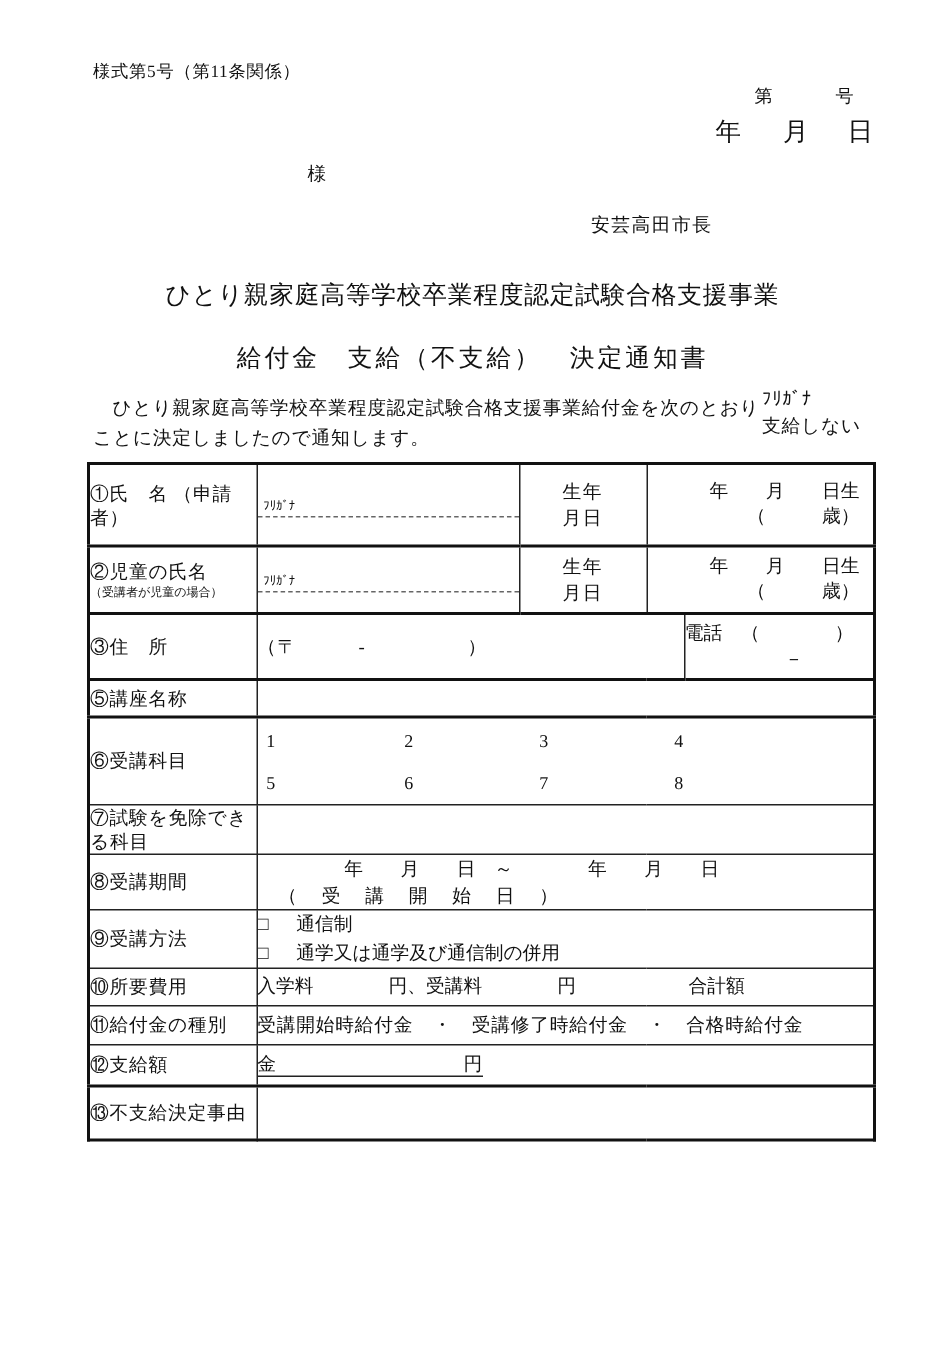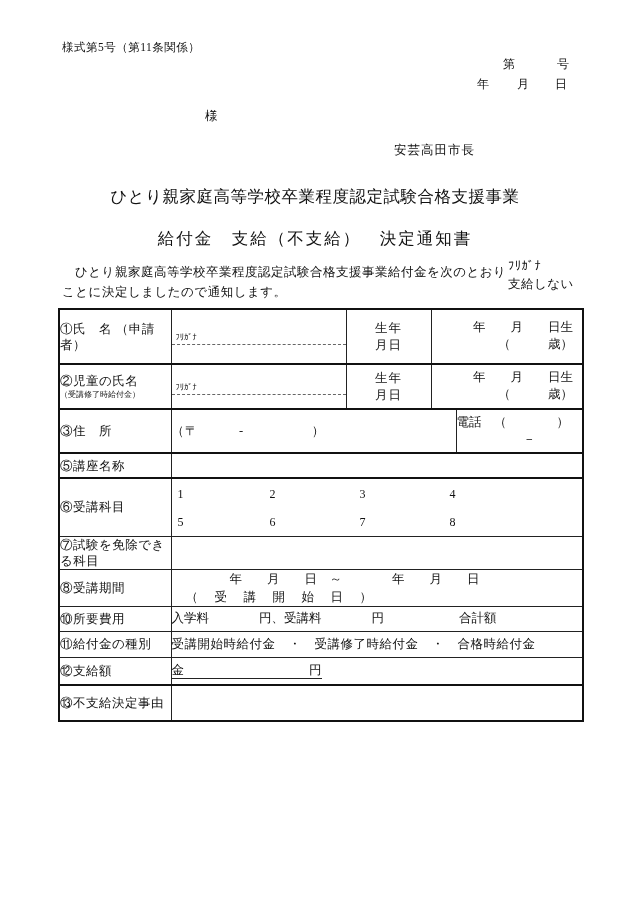--- a/index.html
+++ b/index.html
@@ -8,21 +8,21 @@
     background:#ffffff;
     color:#111;
     font-family:"Liberation Serif","DejaVu Serif",serif;
     position:relative;
     overflow:hidden;
   }
   .abs{position:absolute;}
   .form-number{left:62px;top:40px;font-size:11.5px;letter-spacing:.5px;}
   .doc-number{left:503px;top:56px;font-size:12px;}
   .doc-number .gap{margin-left:42px;}
-  .issue-date{left:477px;top:76px;font-size:12px;}
+  .issue-date{left:477px;top:76px;font-size:17px;}
   .issue-date .gap1{margin-left:28px;}
   .issue-date .gap2{margin-left:26px;}
   .addressee{left:205px;top:108px;font-size:12.5px;}
   .issuer{left:394px;top:142px;font-size:12.5px;letter-spacing:1px;}
   .title{left:0;width:630px;text-align:center;font-size:16.5px;letter-spacing:.5px;}
   .title.l1{top:186px;}
   .title.l2{top:228px;letter-spacing:2px;}
   .intro{left:62px;top:262px;width:448px;font-size:12.5px;line-height:20px;letter-spacing:.5px;}
   .choices{left:508px;top:257px;font-size:12.5px;line-height:18px;letter-spacing:.5px;}
 
@@ -130,21 +130,21 @@
       <div class="date-cell">
         <span>年　　月　　日生</span>
         <span>（　　　歳）</span>
       </div>
     </td>
   </tr>
 
   <tr class="thick" style="height:45px">
     <td class="lbl">
       <span>②児童の氏名</span>
-      <span class="sub-small">（受講修了時給付金）</span>
+      <span class="sub-small">（受講者が児童の場合）</span>
     </td>
     <td class="vtop">
       <div class="furi-cell">
         <div class="furi-line">ﾌﾘｶﾞﾅ</div>
       </div>
     </td>
     <td>
       <div class="dob">
         <div>生年</div>
         <div>月日</div>
@@ -195,20 +195,31 @@
   </tr>
 
   <tr style="height:36px">
     <td class="lbl">⑧受講期間</td>
     <td colspan="4" class="period-cell">
       <div class="l1">年　　月　　日　～　　　　年　　月　　日</div>
       <div class="l2">（　受　講　開　始　日　）</div>
     </td>
   </tr>
 
+  <tr style="height:39px">
+    <td class="lbl">⑨受講方法</td>
+    <td colspan="4" class="method-cell">
+      <div>
+        <span class="cb">□</span><span>通信制</span>
+      </div>
+      <div>
+        <span class="cb">□</span><span>通学又は通学及び通信制の併用</span>
+      </div>
+    </td>
+  </tr>
 
   <tr style="height:25px">
     <td class="lbl">⑩所要費用</td>
     <td colspan="4" class="cost-cell">入学料　　　　円、受講料　　　　円　　　　　　合計額　　　　　　　円</td>
   </tr>
 
   <tr style="height:26px">
     <td class="lbl">⑪給付金の種別</td>
     <td colspan="4" class="type-cell">受講開始時給付金　・　受講修了時給付金　・　合格時給付金</td>
   </tr>

